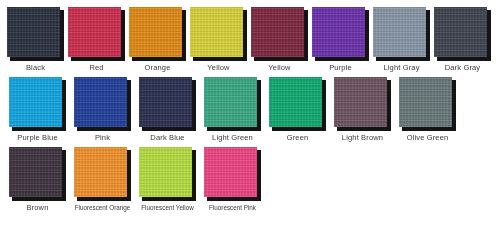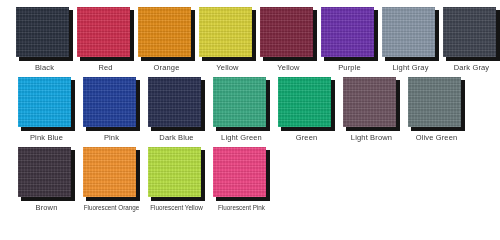--- a/index.html
+++ b/index.html
@@ -12,21 +12,21 @@
     width: 500px;
     height: 217px;
     overflow: hidden;
     font-family: "Liberation Sans", sans-serif;
   }
 
   #swatch-chart {
     width: 500px;
     height: 217px;
     box-sizing: border-box;
-    padding: 7px 6px 0 16px;
+    padding: 7px 6px 0 7px;
     background: #ffffff;
   }
 
   .swatch-row {
     display: flex;
     flex-direction: row;
     justify-content: flex-start;
     align-items: flex-start;
     height: 70px;
   }
@@ -156,21 +156,21 @@
       </div>
       <div class="swatch-label">Dark Gray</div>
     </div>
   </div>
 
   <div class="swatch-row">
     <div class="swatch-cell">
       <div class="swatch-chip-wrap">
         <div class="swatch-chip" style="background-color: rgb(18, 165, 224);"></div>
       </div>
-      <div class="swatch-label">Pink Blue</div>
+      <div class="swatch-label">Purple Blue</div>
     </div>
     <div class="swatch-cell">
       <div class="swatch-chip-wrap">
         <div class="swatch-chip" style="background-color: rgb(34, 64, 154);"></div>
       </div>
       <div class="swatch-label">Pink</div>
     </div>
     <div class="swatch-cell">
       <div class="swatch-chip-wrap">
         <div class="swatch-chip" style="background-color: rgb(42, 48, 80);"></div>

